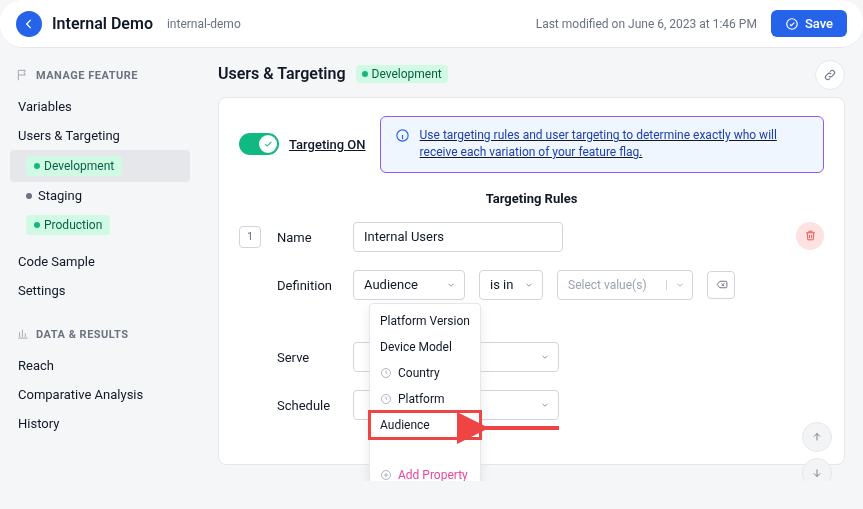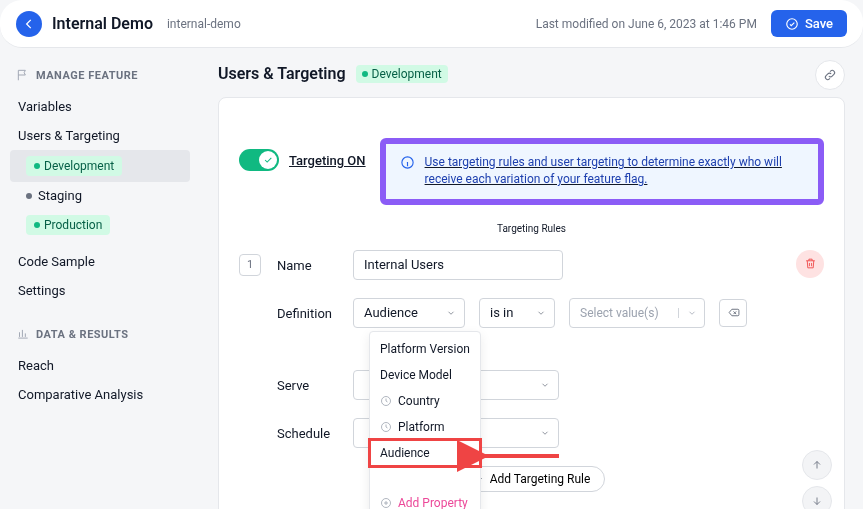--- a/index.html
+++ b/index.html
@@ -36,24 +36,24 @@
   .page-title { font-size: 16px; font-weight: 600; }
   .chain-btn { width: 30px; height: 30px; border-radius: 50%; border: 1px solid #e5e7eb; display: flex; align-items: center; justify-content: center; position: absolute; right: 0; top: -4px; background: #fff; cursor: pointer; }
   .chain-btn svg { width: 14px; height: 14px; stroke: #6b7280; fill: none; stroke-width: 1.8; }
 
   .card { background: #fff; border: 1px solid #e5e7eb; border-radius: 8px; padding: 18px 20px 26px; position: relative; }
   .toggle-row { display: flex; align-items: center; gap: 14px; margin-bottom: 18px; text-decoration: underline; }
   .toggle { width: 40px; height: 22px; border-radius: 11px; background: #10b981; position: relative; cursor: pointer; }
   .toggle .knob { width: 18px; height: 18px; border-radius: 50%; background: #fff; position: absolute; top: 2px; right: 2px; display:flex;align-items:center;justify-content:center;}
   .toggle .knob svg { width: 10px; height: 10px; stroke:#10b981; fill:none; stroke-width:2.5;}
   .toggle-label { font-size: 13px; font-weight: 500; }
-  .info-banner { flex: 1; background: #eff6ff; border: 6px solid #8b5cf6; border-radius: 6px; padding: 10px 14px; display: flex; gap: 10px; align-items: flex-start; color: #1e40af; font-size: 12px; line-height: 1.45; margin-top: 22px; }
+  .info-banner { flex: 1; background: #eff6ff; border: 1px solid #8b5cf6; border-radius: 6px; padding: 10px 14px; display: flex; gap: 10px; align-items: flex-start; color: #1e40af; font-size: 12px; line-height: 1.45; }
   .info-banner svg { width: 15px; height: 15px; stroke: #2563eb; fill: none; stroke-width: 1.8; flex-shrink: 0; margin-top: 1px; }
 
-  .rules-title { text-align: center; font-size: 10px; font-weight: 400; margin: 8px 0 16px; }
+  .rules-title { text-align: center; font-size: 13px; font-weight: 700; margin: 8px 0 16px; }
 
   .rule { position: relative; }
   .rule-num { width: 22px; height: 22px; border: 1px solid #d1d5db; border-radius: 4px; display: flex; align-items: center; justify-content: center; font-size: 11px; color: #6b7280; position: absolute; left: 0; top: 4px; }
   .rule-body { padding-left: 38px; }
   .rule-row { display: flex; align-items: flex-start; gap: 18px; margin-bottom: 18px; }
   .rule-row .lbl { width: 58px; font-size: 13px; color: #111827; padding-top: 8px; }
   .inp { height: 30px; border: 1px solid #d1d5db; border-radius: 4px; padding: 0 10px; font-size: 13px; color: #111827; background: #fff; }
   .inp.name-inp { width: 210px; }
   .select-like { height: 30px; border: 1px solid #d1d5db; border-radius: 4px; background: #fff; display: flex; align-items: center; justify-content: space-between; padding: 0 8px 0 10px; font-size: 13px; cursor: pointer; }
   .select-like svg { width: 10px; height: 10px; stroke: #6b7280; fill: none; stroke-width: 1.8; }
@@ -138,20 +138,21 @@
     <div class="side-link">Settings</div>
 
     <div class="side-sect-title" style="margin-top:16px">
       <svg viewBox="0 0 24 24">
           <path d="M4 19h16M6 17V9M11 17V5M16 17v-6"></path>
         </svg>
       <span>DATA &amp; RESULTS</span>
     </div>
     <div class="side-link">Reach</div>
     <div class="side-link">Comparative Analysis</div>
+    <div class="side-link">History</div>
   </div>
 
   <div class="main">
     <div class="page-head">
       <span class="page-title">Users &amp; Targeting</span>
       <span class="pill dev">
           <span class="env-dot dev"></span>
           <span>Development</span>
         </span>
       <div class="chain-btn">
@@ -202,21 +203,21 @@
 
           <div class="rule-row" style="position:relative">
             <span class="lbl">Definition</span>
             <div style="display:flex;gap:14px;align-items:center;position:relative">
               <div class="select-like" style="width:112px">
                 <span>Audience</span>
                 <svg viewBox="0 0 24 24">
                     <path d="M6 9l6 6 6-6"></path>
                   </svg>
               </div>
-              <div class="select-like" style="width:76px">
+              <div class="select-like" style="width:64px">
                 <span>is in</span>
                 <svg viewBox="0 0 24 24">
                     <path d="M6 9l6 6 6-6"></path>
                   </svg>
               </div>
               <div class="multi" style="width:136px">
                 <div class="main-part">Select value(s)</div>
                 <div class="arrow-part">
                     <svg viewBox="0 0 24 24">
                       <path d="M6 9l6 6 6-6"></path>
@@ -302,21 +303,15 @@
               <path d="M12 19V5M6 11l6-6 6 6"></path>
             </svg>
         </div>
         <div class="float-btn" style="top:236px">
           <svg viewBox="0 0 24 24">
               <path d="M12 5v14M6 13l6 6 6-6"></path>
             </svg>
         </div>
       </div>
 
-      <button class="add-rule-btn">
-        <svg viewBox="0 0 24 24">
-            <path d="M12 5v14M5 12h14"></path>
-          </svg>
-        <span>Add Targeting Rule</span>
-      </button>
     </div>
   </div>
 </div>
 
 </body></html>

